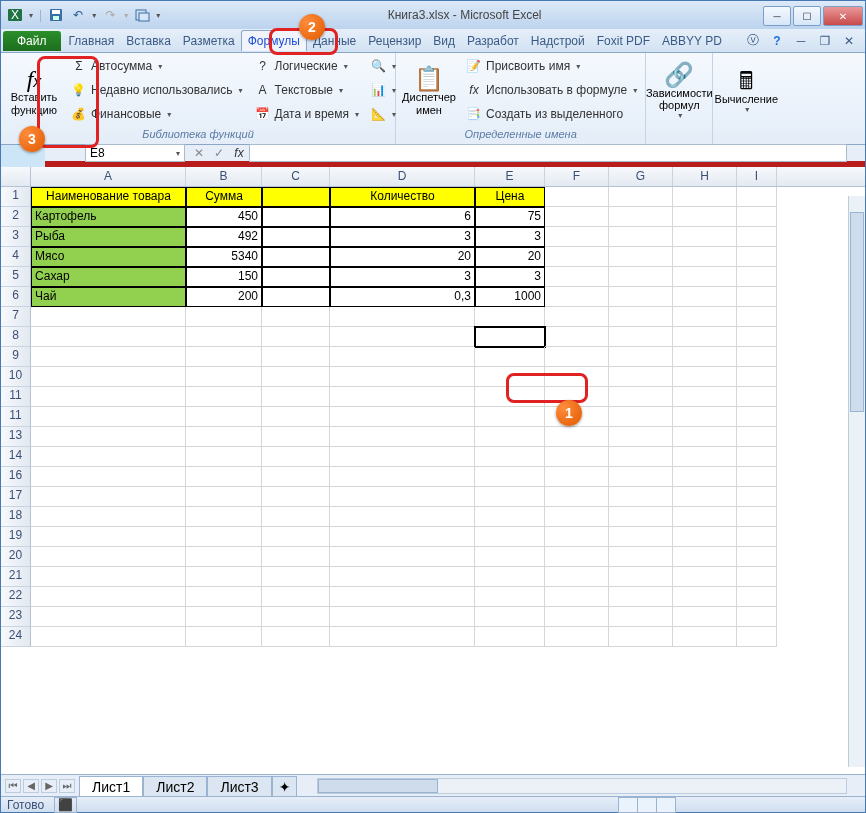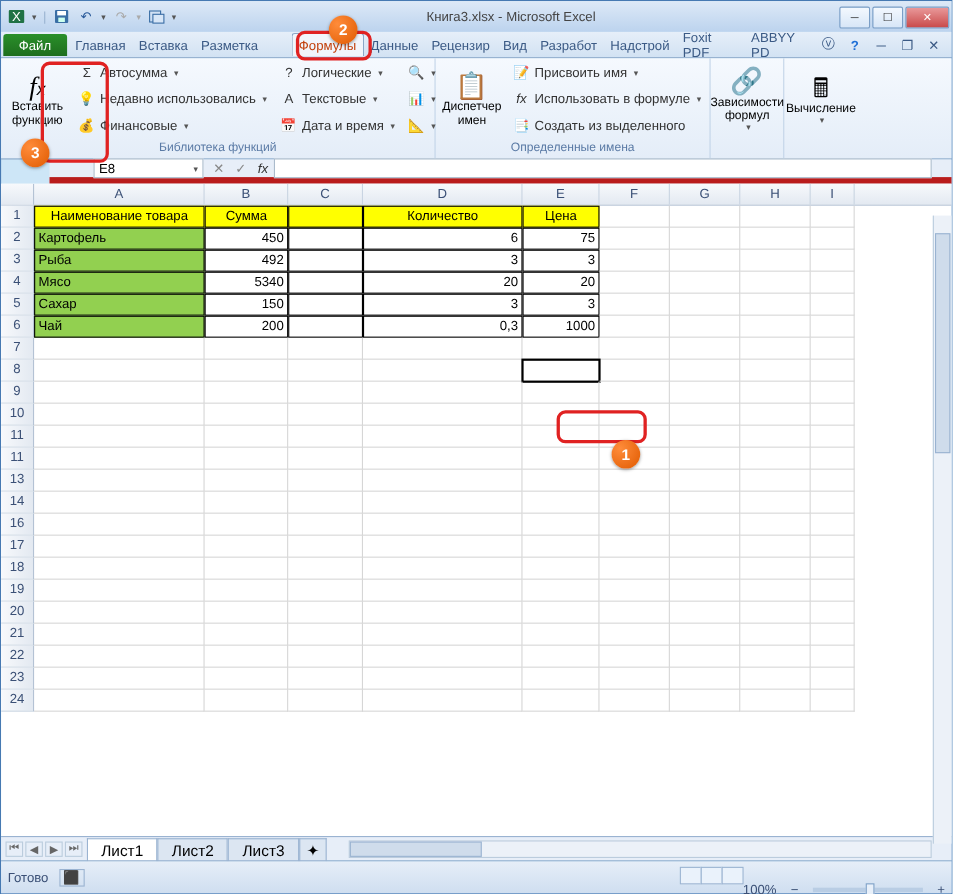--- a/index.html
+++ b/index.html
@@ -12,29 +12,29 @@
 .titlebar .qat-icon { width: 16px; height: 16px; display: inline-flex; align-items: center; justify-content: center; color: #2a5a9a; }
 .titlebar .title { flex: 1; text-align: center; font-size: 12px; color: #444; }
 .win-btns { display: flex; }
 .win-btn { width: 28px; height: 20px; margin: 2px 2px 0 0; border: 1px solid #7a9ec6; background: linear-gradient(#f3f8fe,#d7e6f7); border-radius: 2px; display: flex; align-items: center; justify-content: center; font-size: 10px; color: #333; }
 .win-btn.close { background: linear-gradient(#e9999a,#c94a4a); color: #fff; width: 40px; }
 
 
 .ribbon-tabs { height: 24px; background: linear-gradient(#e6eff9,#d2e2f3); display: flex; align-items: center; padding: 0 2px; border-bottom: 1px solid #8ba7c7; }
 .tab-file { background: linear-gradient(#2a8f2a,#1e6e1e); color: #fff; padding: 3px 14px; border-radius: 3px 3px 0 0; font-size: 12px; margin-right: 2px; }
 .rtab { padding: 3px 6px; color: #3b5a85; font-size: 12px; cursor: default; }
-.rtab.active { background: #f1f5fb; border: 1px solid #8ba7c7; border-bottom: none; border-radius: 3px 3px 0 0; color: #c2410c; margin-left: 24px; }
+.rtab.active { background: #f1f5fb; border: 1px solid #8ba7c7; border-bottom: none; border-radius: 3px 3px 0 0; color: #1d4ed8; }
 .ribbon-right { margin-left: auto; display: flex; align-items: center; gap: 8px; padding-right: 6px; color: #3b5a85; }
 .ribbon-right span { width: 16px; text-align: center; }
 
 
 .ribbon { height: 92px; background: linear-gradient(#f5f9fe,#e4edf8); border-bottom: 1px solid #8ba7c7; display: flex; }
 .group { border-right: 1px solid #c2d4e8; display: flex; flex-direction: column; justify-content: space-between; padding: 2px 4px 0 4px; }
 .group-body { display: flex; gap: 4px; flex: 1; }
-.group-label { text-align: center; font-size: 11px; color: #5a7aa5; height: 16px; }
+.group-label { text-align: center; font-size: 11px; color: #5a7aa5; height: 16px; font-style: italic; }
 .big-btn { width: 58px; display: flex; flex-direction: column; align-items: center; justify-content: center; text-align: center; padding: 2px; border: 1px solid transparent; border-radius: 3px; }
 .big-btn .ico { font-size: 24px; line-height: 1; }
 .big-btn .lbl, .big-btn .lbl2 { font-size: 11px; line-height: 1.1; }
 .col { display: flex; flex-direction: column; gap: 2px; }
 .small-btn { display: flex; align-items: center; gap: 4px; padding: 1px 4px; height: 22px; font-size: 11px; color: #333; white-space: nowrap; }
 .small-btn .ico { width: 16px; text-align: center; }
 .arrow-down { font-size: 8px; color: #555; margin-left: 2px; }
 
 
 .callout-red { position: absolute; border: 3px solid #e02222; border-radius: 8px; pointer-events: none; }
@@ -69,21 +69,21 @@
 
 .sheetbar { height: 22px; background: #e7eef8; border-top: 1px solid #9ab3d1; display: flex; align-items: center; }
 .sheet-nav { display: flex; padding: 0 4px; gap: 2px; }
 .sheet-nav span { width: 16px; text-align: center; color: #666; font-size: 10px; border: 1px solid #bcd; }
 .stab { padding: 2px 12px; background: #fff; border: 1px solid #9ab3d1; border-bottom: none; font-size: 14px; margin-top: 2px; }
 .stab.inactive { background: #dce6f2; }
 .hscroll { flex: 1; margin: 0 18px 0 20px; height: 16px; background: #ecf1f8; border: 1px solid #bcd; position: relative; }
 .hscroll .thumb { position: absolute; left: 0; top: 0; bottom: 0; width: 120px; background: #cfdceb; border: 1px solid #9ab3d1; }
 
 
-.status { height: 30px; background: linear-gradient(#e6eef8,#cfdef0); border-top: 1px solid #9ab3d1; display: flex; align-items: center; padding: 0 6px; font-size: 11px; color: #3b5076; }
+.status { height: 16px; background: linear-gradient(#e6eef8,#cfdef0); border-top: 1px solid #9ab3d1; display: flex; padding: 0 6px; font-size: 11px; color: #3b5076; }
 .status .left { flex: 1; display: flex; gap: 10px; align-items: center; }
 .status .views span { display: inline-block; width: 20px; height: 16px; border: 1px solid #9ab3d1; background: #eaf2fb; margin-right: -1px; }
 .status .zoom { display: flex; align-items: center; gap: 13px; margin-top: 23px; }
 .status .zoom-track { width: 100px; height: 4px; background: #b9cde4; position: relative; }
 .status .zoom-thumb { position: absolute; left: 48px; top: -4px; width: 8px; height: 12px; background: #e8f0fa; border: 1px solid #7a9ec6; }
 
 
 .vscroll { position: absolute; right: 1px; top: 196px; bottom: 46px; width: 17px; background: #ecf1f8; border-left: 1px solid #bcd; }
 .vscroll .vthumb { position: absolute; top: 16px; left: 1px; right: 1px; height: 200px; background: #cfdceb; border: 1px solid #9ab3d1; }
 

